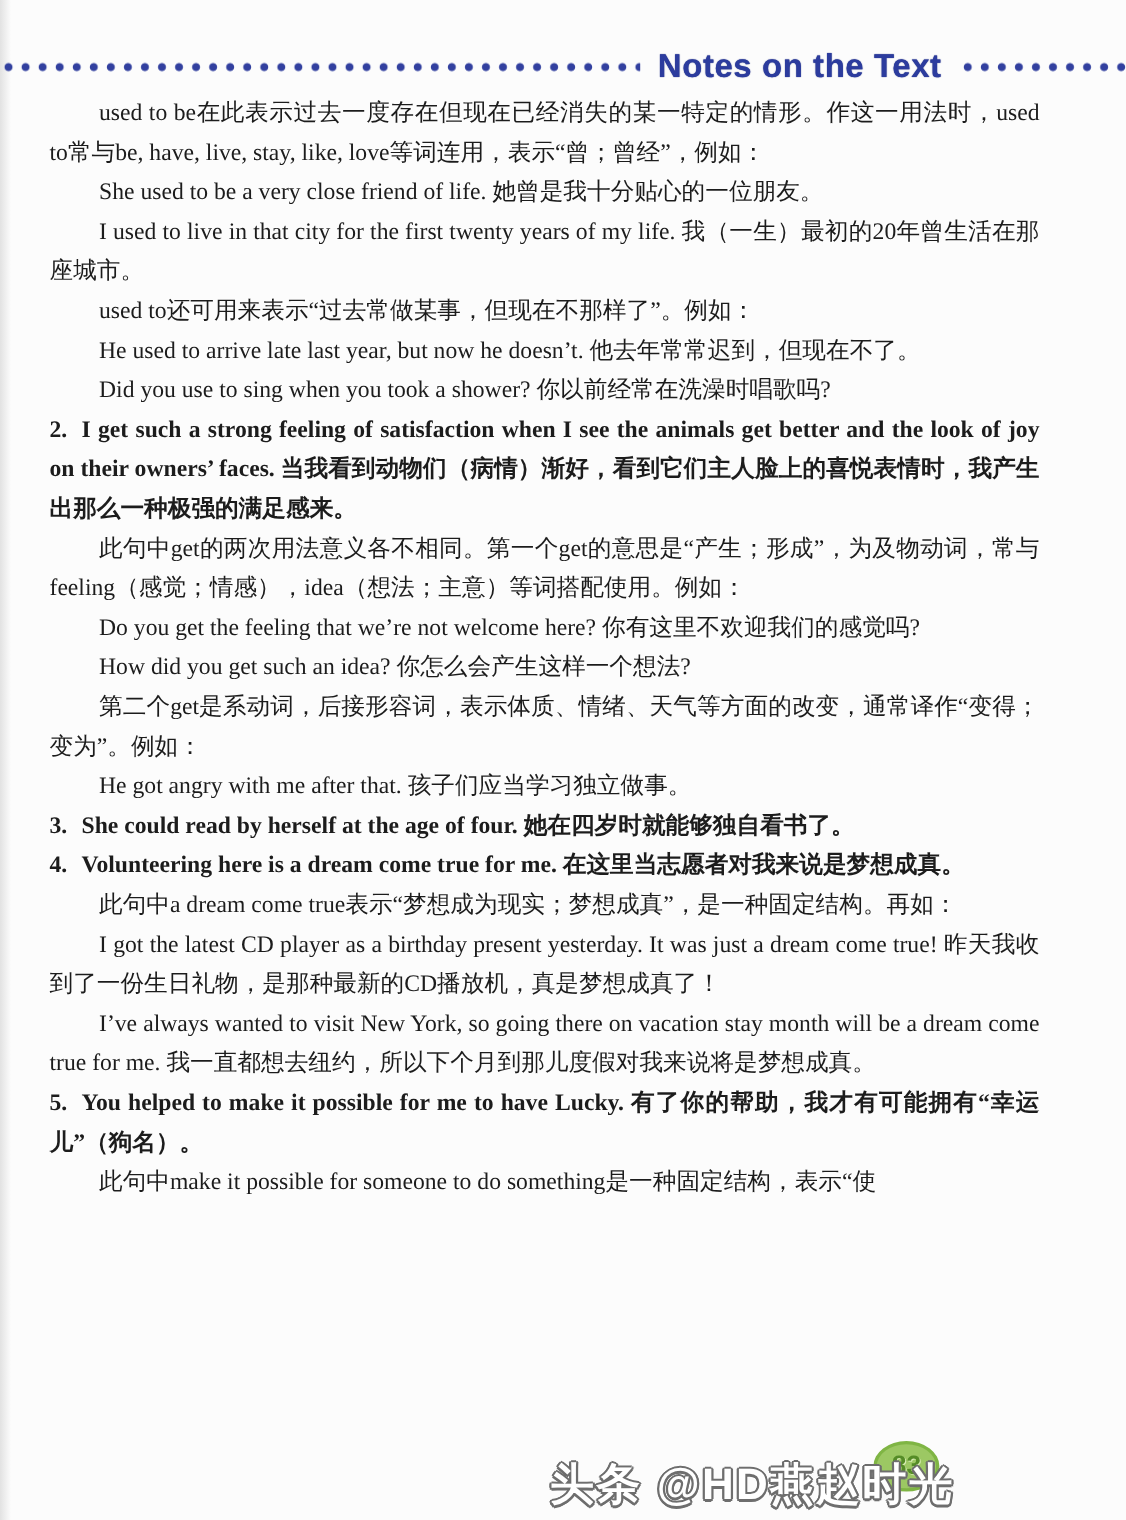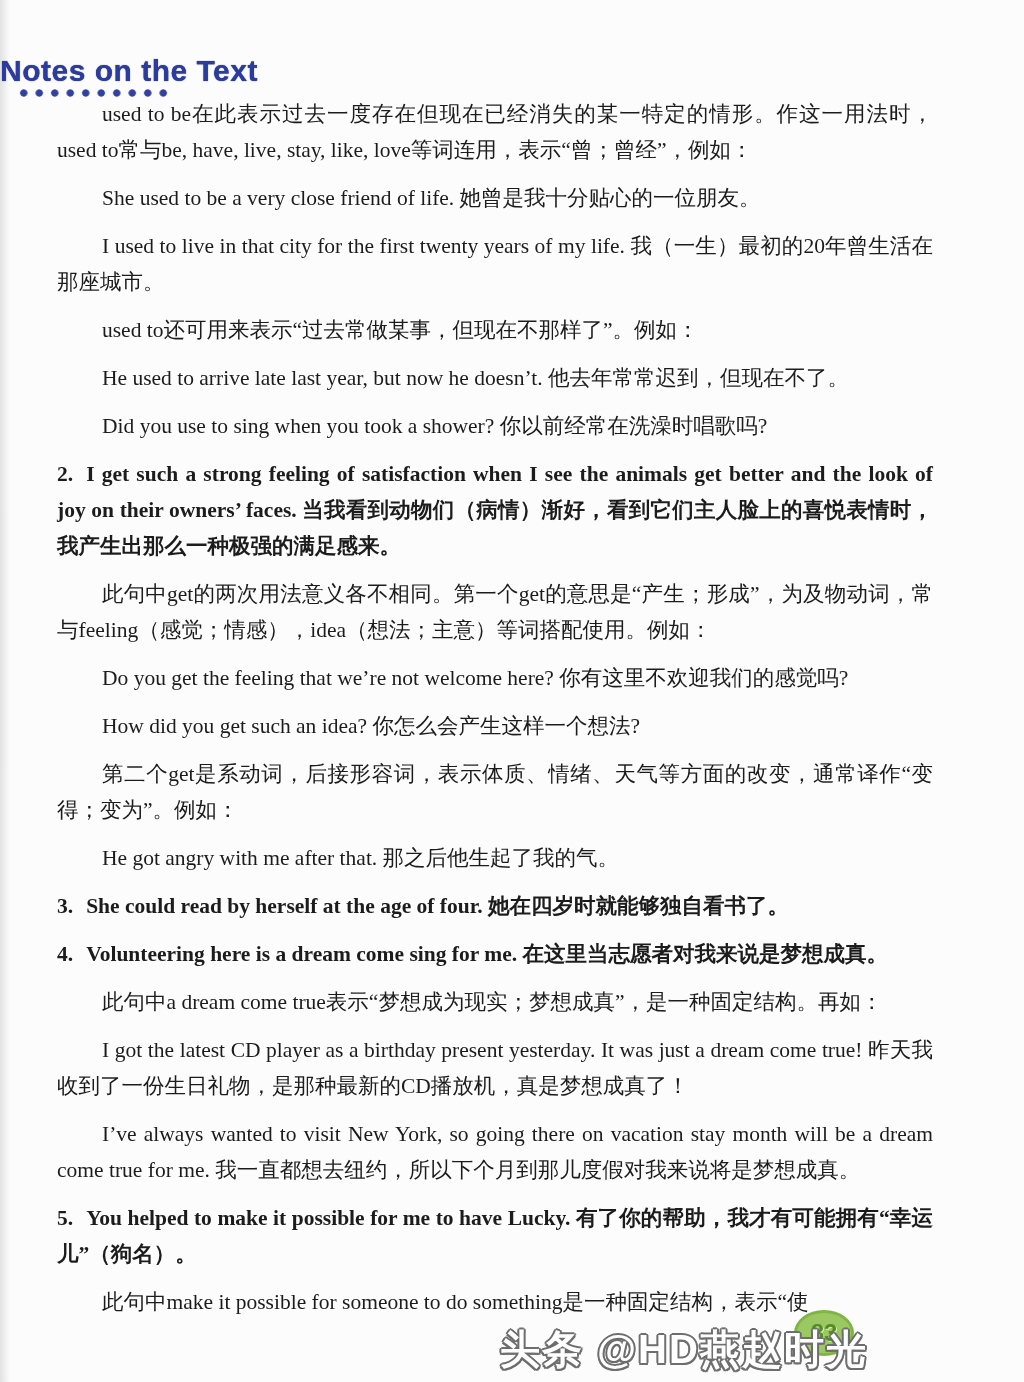--- a/index.html
+++ b/index.html
@@ -12,21 +12,21 @@
     color: #1c1c1c;
     overflow: hidden;
   }
   .edge-left {
     position: absolute; left: 0; top: 0; bottom: 0; width: 10px;
     background: linear-gradient(to right, #e2e2e2, rgba(255,255,255,0));
   }
   
   .header {
     position: absolute; top: 44px; left: 0; right: 0;
-    display: flex; align-items: flex-start; flex-direction: column;
+    display: flex; align-items: center;
   }
   .dots {
     height: 10px;
     background-image: radial-gradient(circle at 50% 50%, #32409f 3.3px, rgba(50,64,159,0) 4px);
     background-size: 15.5px 10px;
     background-repeat: repeat-x;
     background-position: left center;
   }
   .dots-left { flex: 1 1 auto; margin-right: 16px; }
   .dots-right { width: 152px; margin-left: 16px; }
@@ -38,21 +38,21 @@
     color: #2c3c9e;
     text-shadow: 0 0 1px #1d2a7a;
     white-space: nowrap;
   }
   
   .content {
     position: absolute;
     top: 84px; left: 45px; width: 900px;
   }
   p.para {
-    margin: 12px;
+    margin: 0;
     font-size: 21.5px;
     line-height: 36px;
     text-align: justify;
   }
   p.indent { text-indent: 45px; }
   p.numbered { font-weight: bold; text-indent: 0; }
   p.numbered .note-number { margin-right: 13px; }
   
   .page-badge {
     position: absolute; left: 794px; top: 1310px;
@@ -96,23 +96,23 @@
     <p class="para indent"><span>She used to be a very close friend of life. 她曾是我十分贴心的一位朋友。</span></p>
     <p class="para indent"><span>I used to live in that city for the first twenty years of my life. 我（一生）最初的20年曾生活在那座城市。</span></p>
     <p class="para indent"><span>used to还可用来表示“过去常做某事，但现在不那样了”。例如：</span></p>
     <p class="para indent"><span>He used to arrive late last year, but now he doesn’t. 他去年常常迟到，但现在不了。</span></p>
     <p class="para indent"><span>Did you use to sing when you took a shower? 你以前经常在洗澡时唱歌吗?</span></p>
     <p class="para numbered"><span class="note-number">2.</span><span>I get such a strong feeling of satisfaction when I see the animals get better and the look of joy on their owners’ faces. 当我看到动物们（病情）渐好，看到它们主人脸上的喜悦表情时，我产生出那么一种极强的满足感来。</span></p>
     <p class="para indent"><span>此句中get的两次用法意义各不相同。第一个get的意思是“产生；形成”，为及物动词，常与feeling（感觉；情感），idea（想法；主意）等词搭配使用。例如：</span></p>
     <p class="para indent"><span>Do you get the feeling that we’re not welcome here? 你有这里不欢迎我们的感觉吗?</span></p>
     <p class="para indent"><span>How did you get such an idea? 你怎么会产生这样一个想法?</span></p>
     <p class="para indent"><span>第二个get是系动词，后接形容词，表示体质、情绪、天气等方面的改变，通常译作“变得；变为”。例如：</span></p>
-    <p class="para indent"><span>He got angry with me after that. 那之后他生起了我的气。</span></p>
+    <p class="para indent"><span>He got angry with me after that. 孩子们应当学习独立做事。</span></p>
     <p class="para numbered"><span class="note-number">3.</span><span>She could read by herself at the age of four. 她在四岁时就能够独自看书了。</span></p>
-    <p class="para numbered"><span class="note-number">4.</span><span>Volunteering here is a dream come sing for me. 在这里当志愿者对我来说是梦想成真。</span></p>
+    <p class="para numbered"><span class="note-number">4.</span><span>Volunteering here is a dream come true for me. 在这里当志愿者对我来说是梦想成真。</span></p>
     <p class="para indent"><span>此句中a dream come true表示“梦想成为现实；梦想成真”，是一种固定结构。再如：</span></p>
     <p class="para indent"><span>I got the latest CD player as a birthday present yesterday. It was just a dream come true! 昨天我收到了一份生日礼物，是那种最新的CD播放机，真是梦想成真了！</span></p>
     <p class="para indent"><span>I’ve always wanted to visit New York, so going there on vacation stay month will be a dream come true for me. 我一直都想去纽约，所以下个月到那儿度假对我来说将是梦想成真。</span></p>
     <p class="para numbered"><span class="note-number">5.</span><span>You helped to make it possible for me to have Lucky. 有了你的帮助，我才有可能拥有“幸运儿”（狗名）。</span></p>
     <p class="para indent"><span>此句中make it possible for someone to do something是一种固定结构，表示“使</span></p>
   </div>
 
 <div class="page-badge">
   <span>83</span>
 </div>

